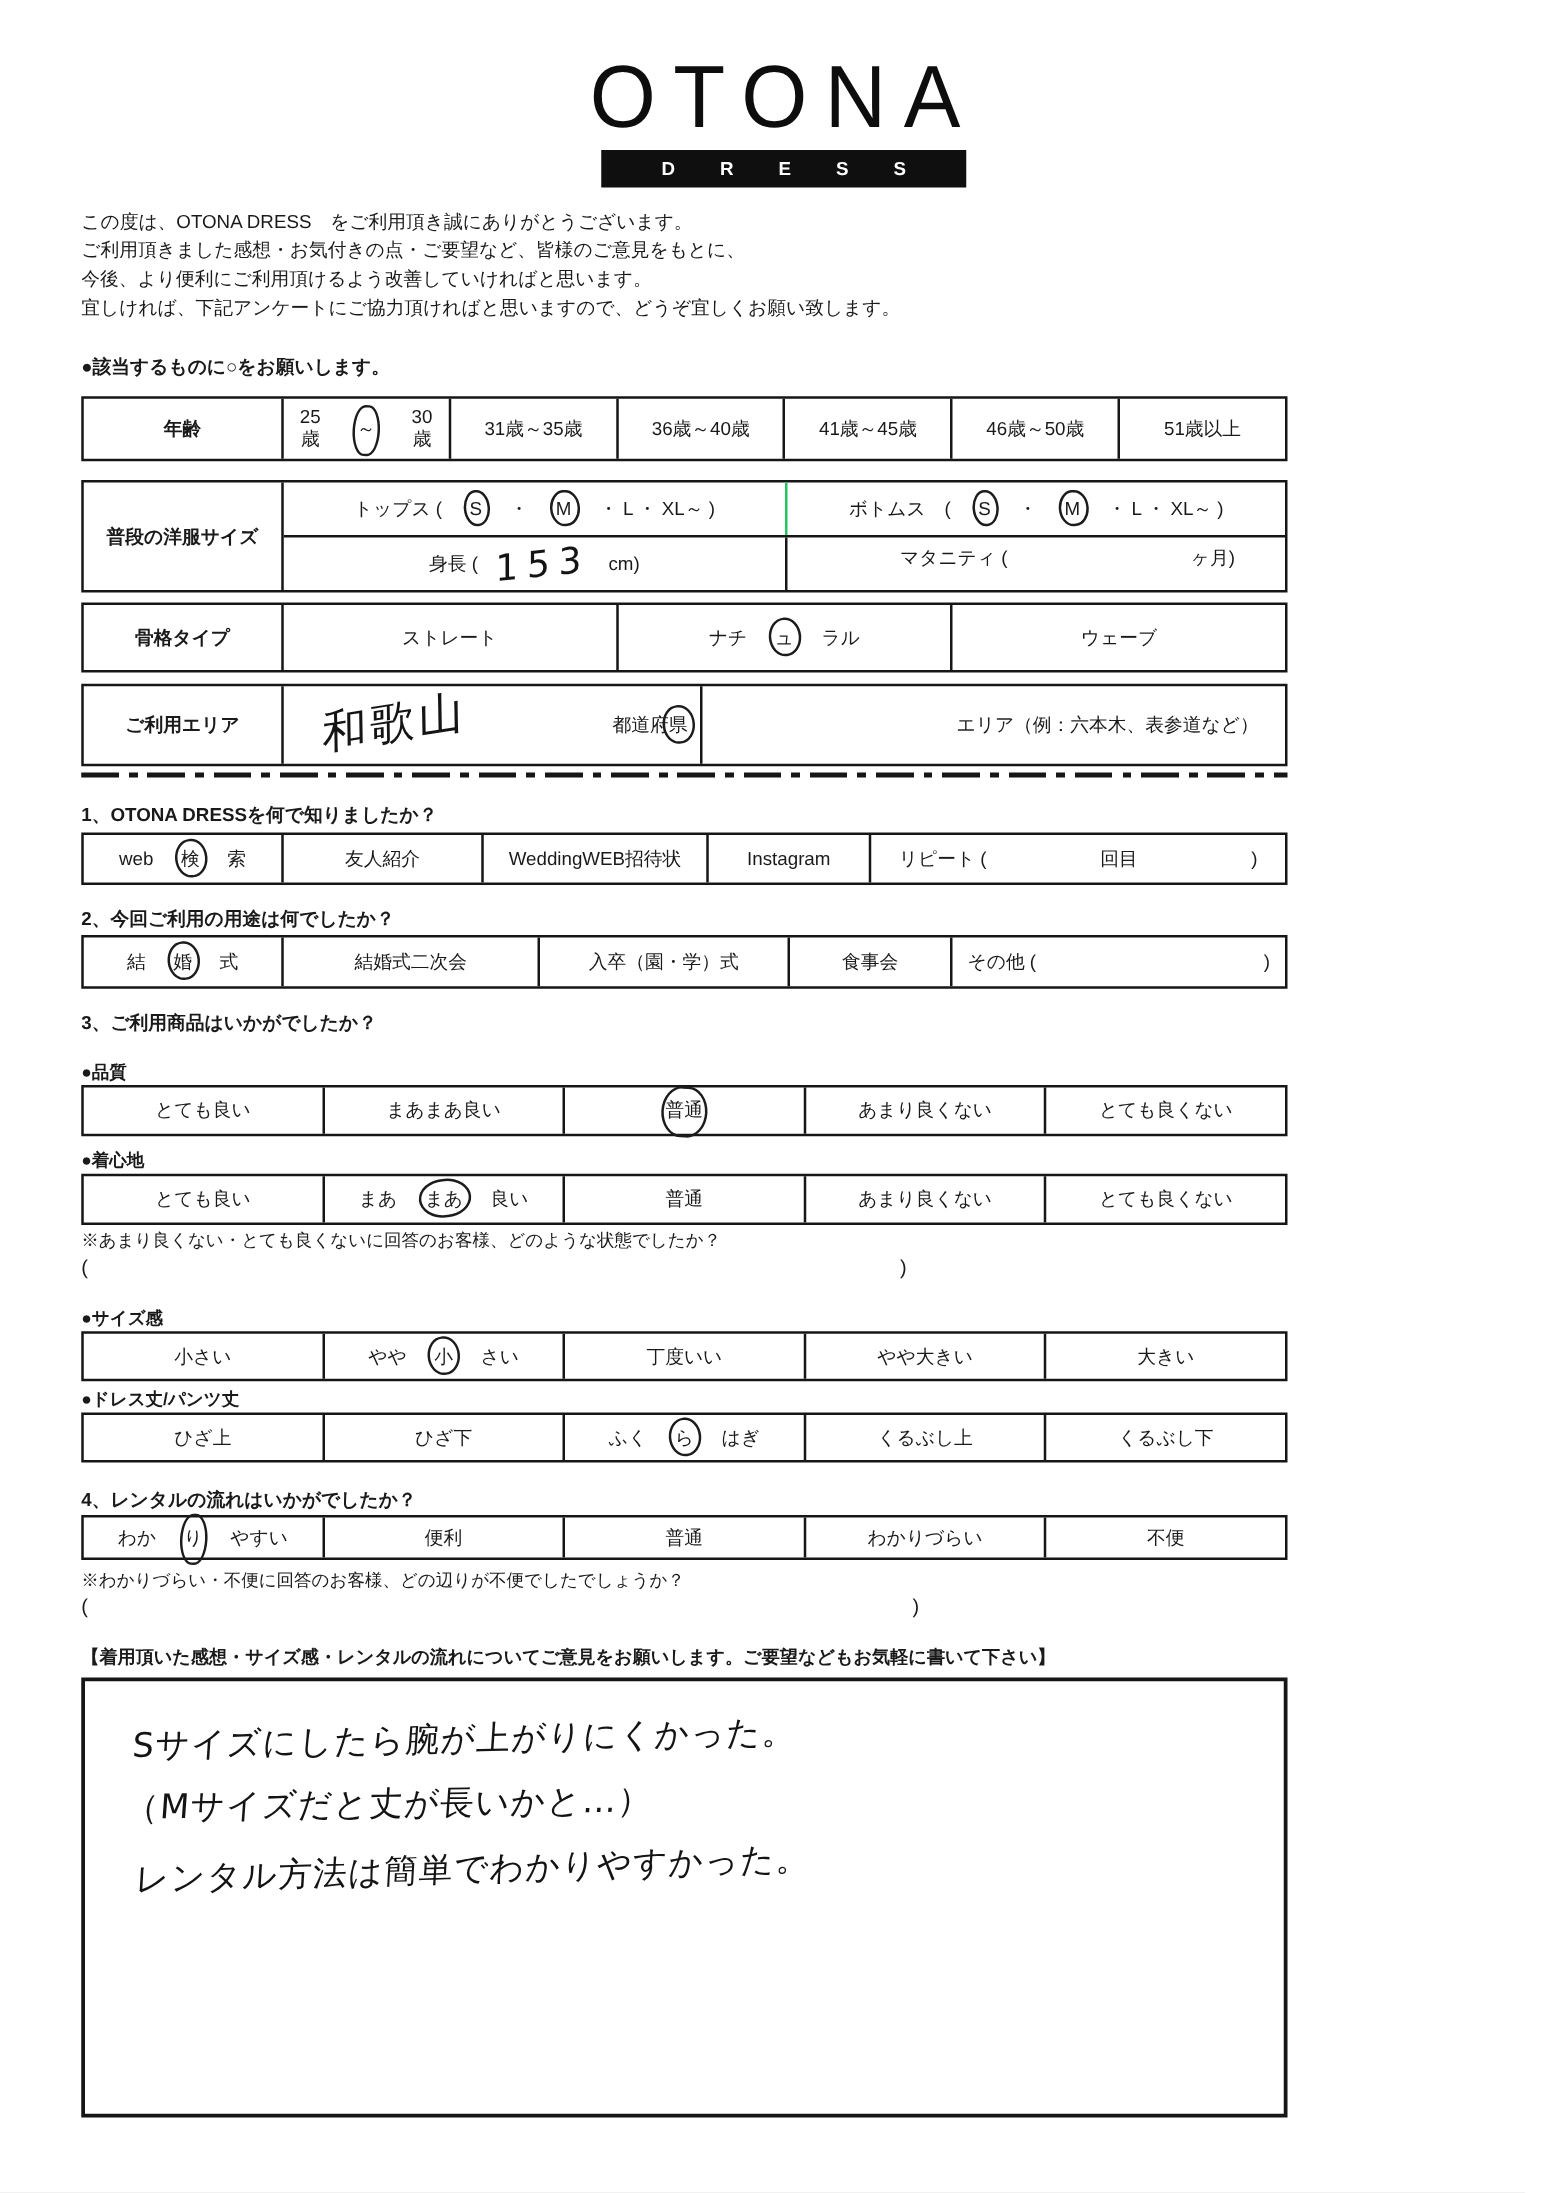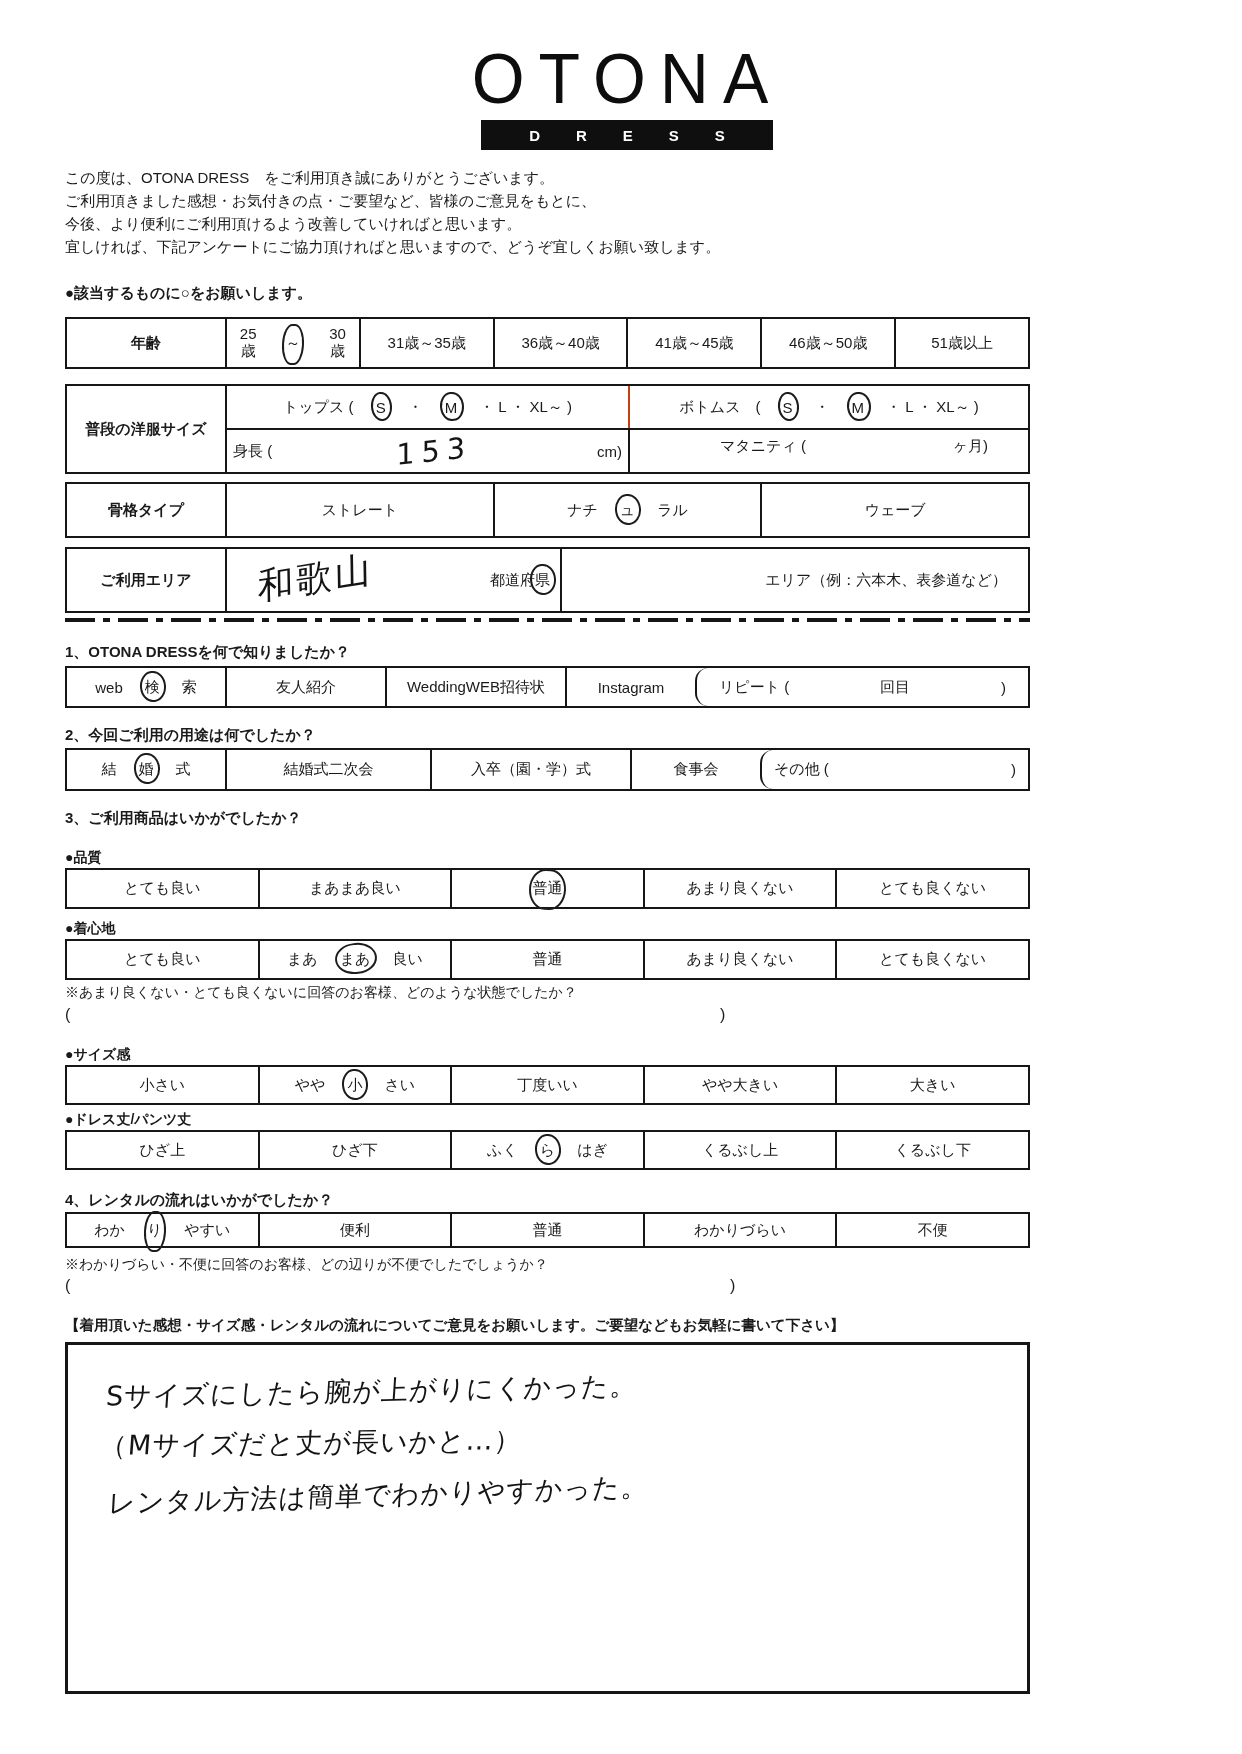--- a/index.html
+++ b/index.html
@@ -31,32 +31,32 @@
   .tbl .lbl{
     width:160px;flex:0 0 160px;display:flex;align-items:center;justify-content:center;
     font-weight:700;font-size:15px;border-right:2px solid #161616;box-sizing:border-box;text-align:center;
   }
   .cell{
     display:flex;align-items:center;justify-content:center;gap:22px;
     font-size:15px;box-sizing:border-box;padding:2px 6px;text-align:center;
   }
   .cells{display:flex;flex:1;}
   .cells .cell+.cell{border-left:2px solid #161616;}
-  .cell.spread{justify-content:space-between;padding:2px 22px;border-radius:13px;}
+  .cell.spread{justify-content:space-between;padding:2px 22px;}
   .vstack{display:flex;flex-direction:column;flex:1;}
   .hrow{display:flex;flex:1;}
   .hrow+.hrow{border-top:2px solid #161616;}
 
   .t-age{top:317px;height:52px;}
   .t-age .cells .cell{flex:1;}
 
   .t-size{top:384px;height:90px;}
-  .c-tops{flex:0 0 403px;border-right:2px solid #c2410c;}
+  .c-tops{flex:0 0 403px;border-right:2px solid #22c55e;}
   .c-bottoms{flex:1;}
-  .c-height{flex:0 0 403px;border-right:2px solid #161616;gap:26px;justify-content:space-between;}
+  .c-height{flex:0 0 403px;border-right:2px solid #161616;gap:14px;}
   .c-maternity{flex:1;justify-content:space-between;padding:2px 40px 12px 90px;}
 
   .t-skeleton{top:482px;height:56px;}
   .t-skeleton .cells .cell{flex:1;}
 
   .t-area{top:547px;height:66px;}
   .c-pref{flex:0 0 335px;border-right:2px solid #161616;justify-content:space-between;padding:0 10px 0 30px;}
   .c-areaex{flex:1;justify-content:flex-end;padding-right:21px;}
 
   .dashline{

